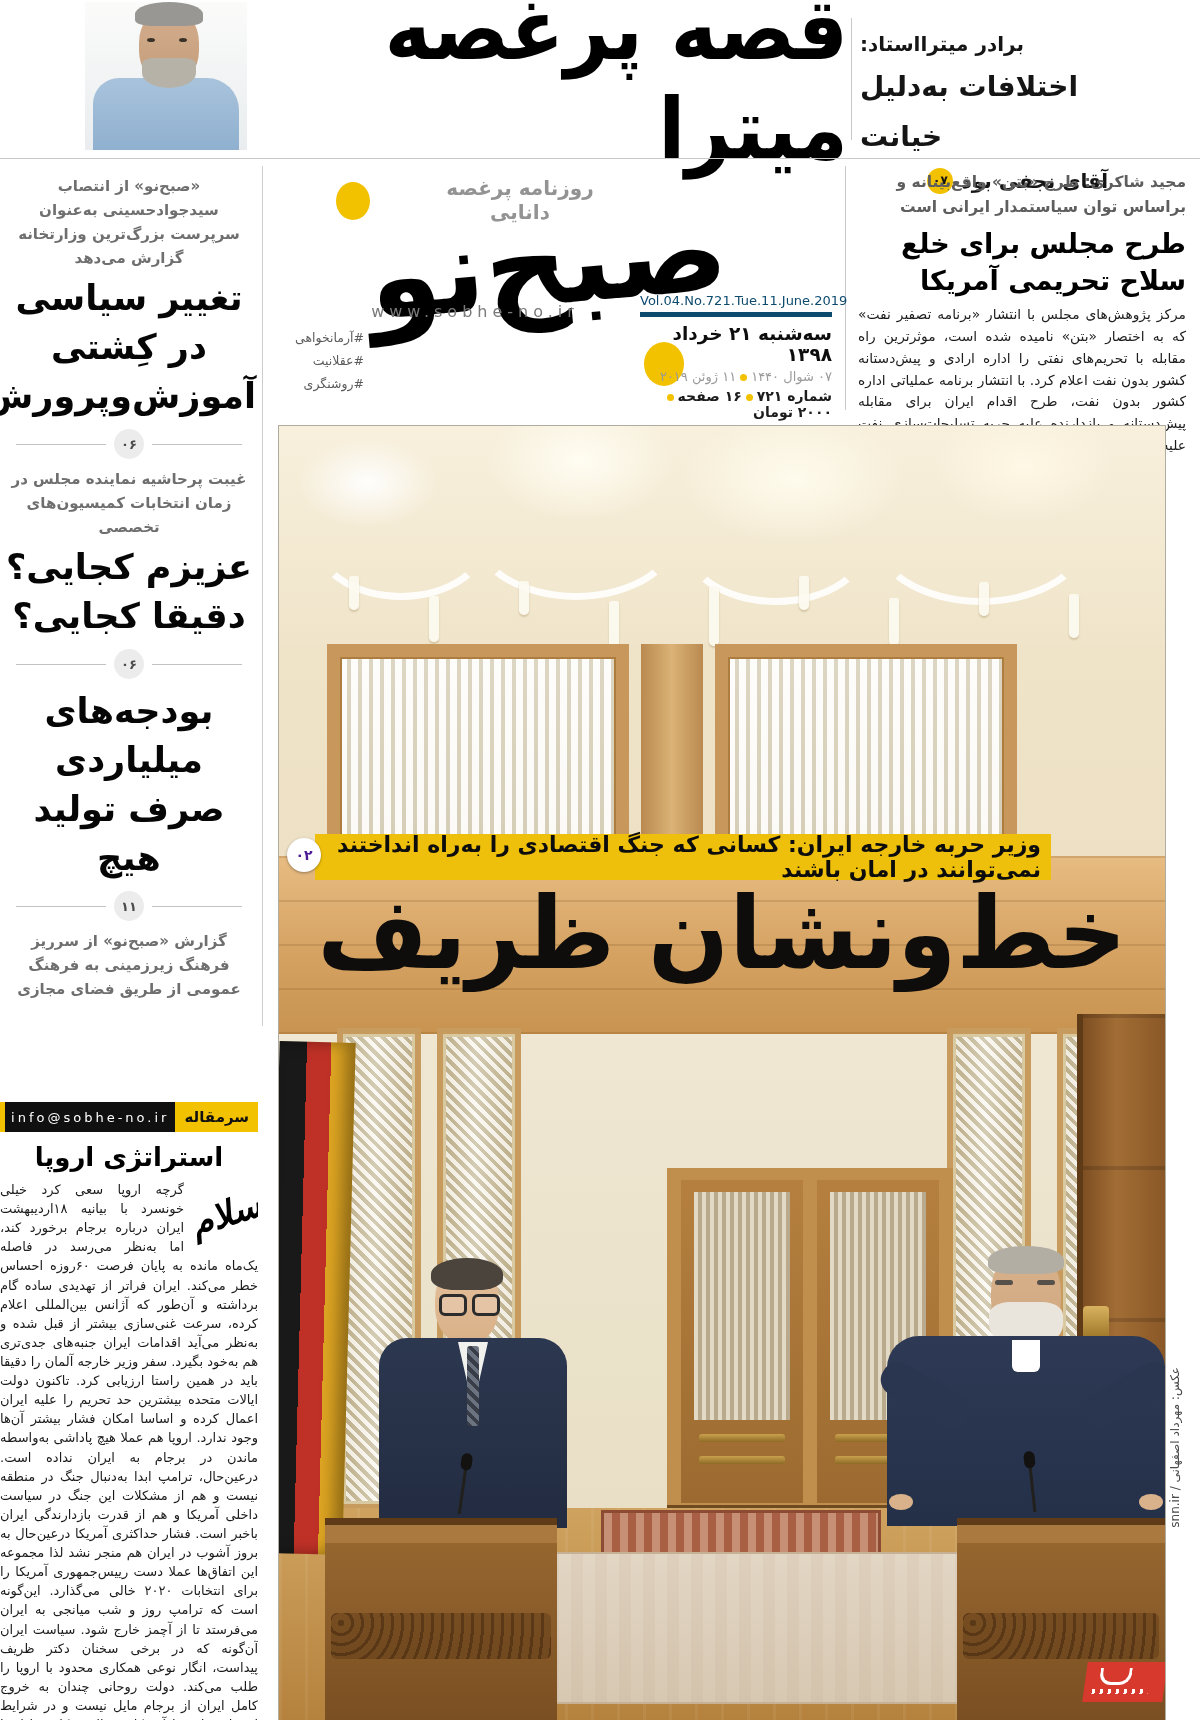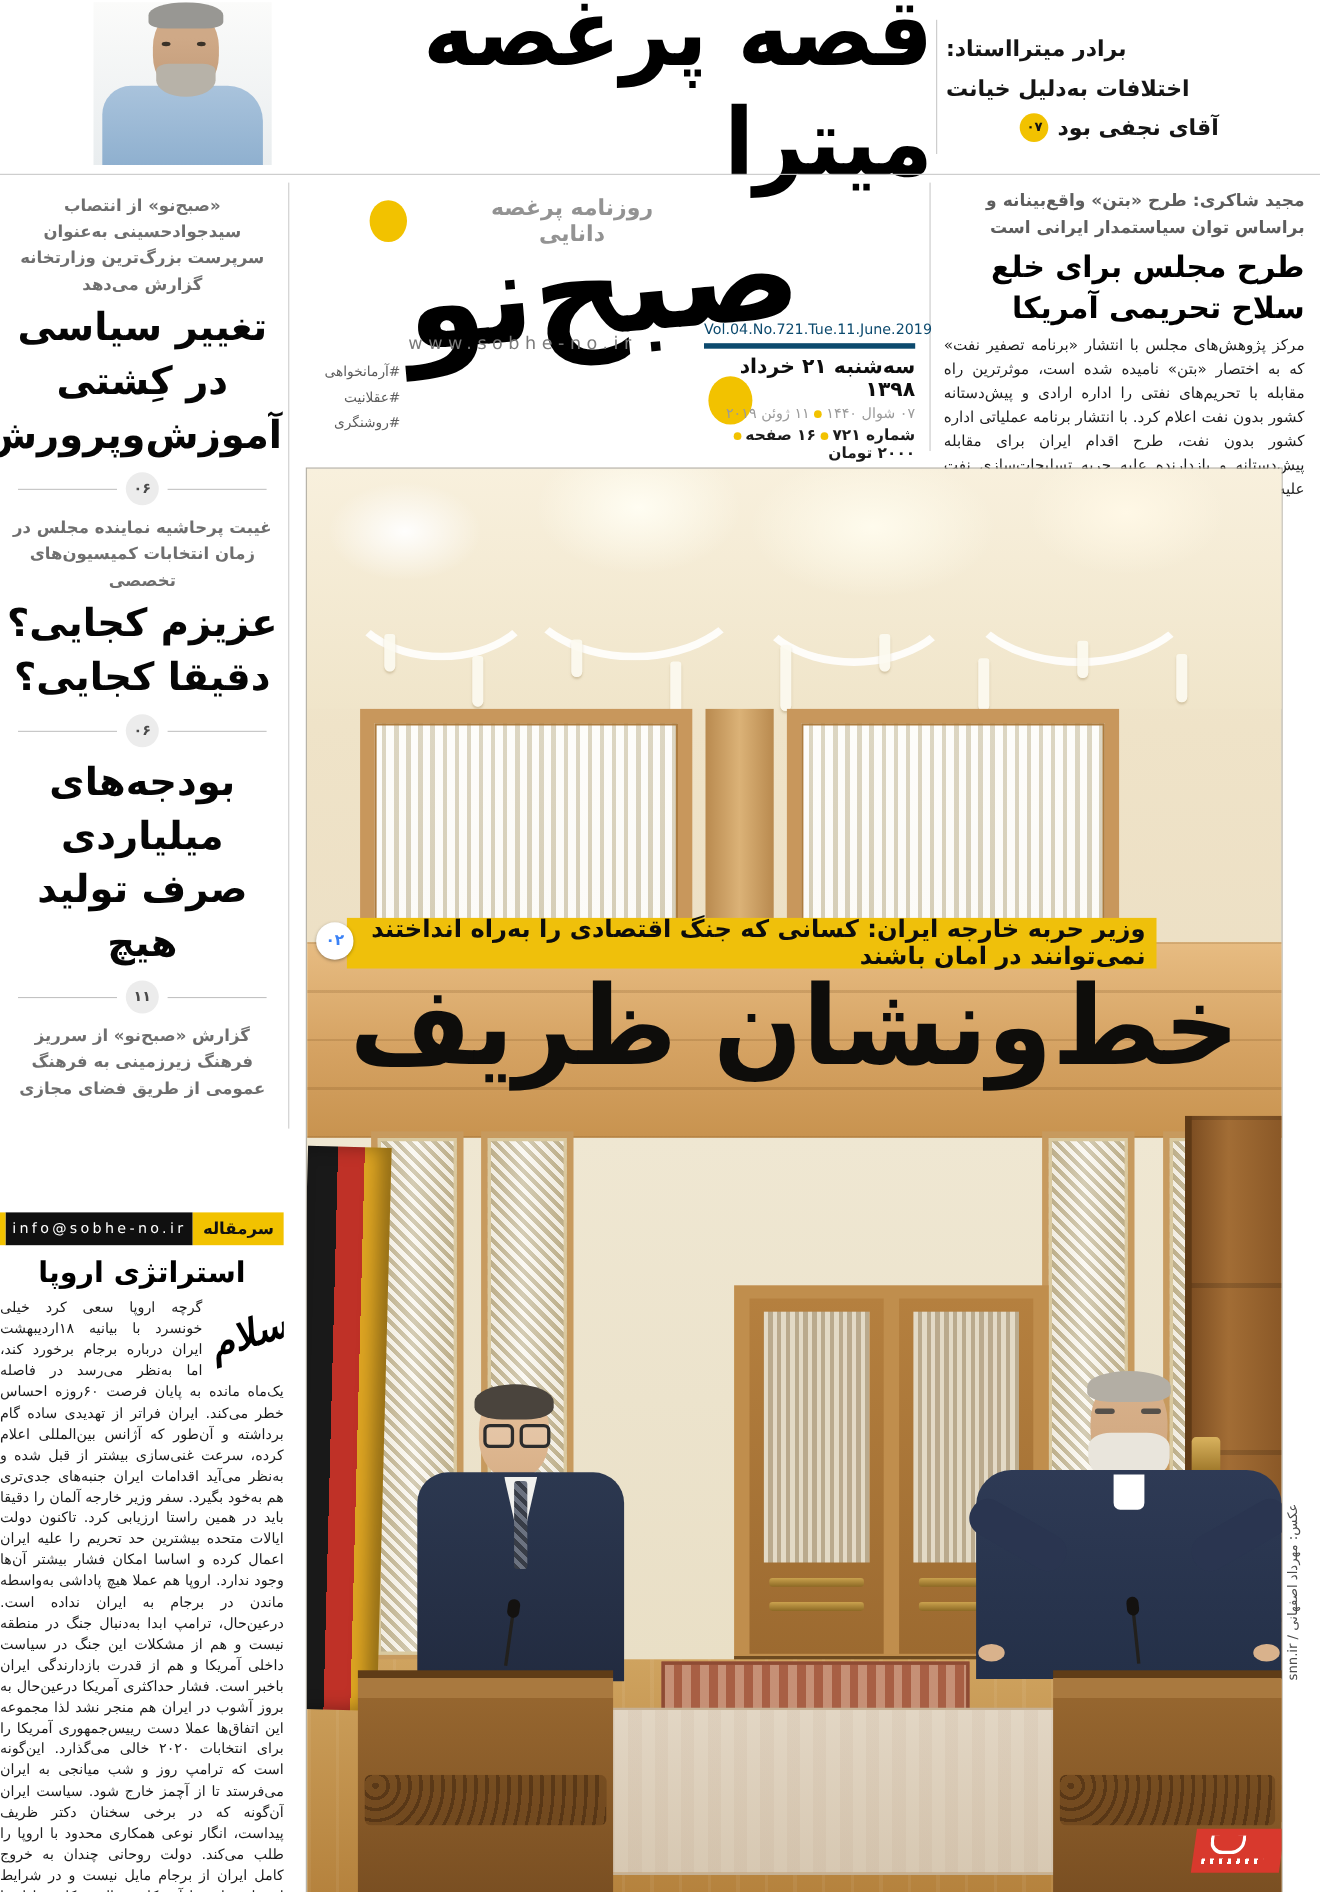--- a/index.html
+++ b/index.html
@@ -12,21 +12,21 @@
   .nj-shirt{left:8px;top:76px;width:146px;height:72px;background:linear-gradient(180deg,#a9c3dc,#8fb0cf);border-radius:26px 32px 0 0;}
   .nj-head{left:54px;top:6px;width:60px;height:76px;background:linear-gradient(180deg,#cfa987 35%,#c29b79);border-radius:46% 46% 44% 44%;}
   .nj-hair{left:50px;top:0px;width:68px;height:24px;background:#989793;border-radius:50% 50% 25% 25%;}
   .nj-beard{left:57px;top:56px;width:54px;height:30px;background:#b7b2a8;border-radius:22% 22% 52% 52%;}
   .nj-eye{width:8px;height:4px;background:#3a3228;border-radius:50%;top:36px;}
   .top-headline{left:252px;top:6px;width:596px;height:148px;display:flex;align-items:center;justify-content:center;
       font-size:79px;font-weight:bold;color:#000;letter-spacing:-2px;transform:scaleY(1.08);}
   .vline{width:1px;background:#c9c9c9;}
   .top-right{left:860px;top:26px;width:248px;text-align:left;font-weight:bold;color:#151515;}
   .top-right .l1{font-size:20px;line-height:1.8;}
-  .top-right .l2{font-size:20px;line-height:1.8;}
+  .top-right .l2{font-size:28px;line-height:1.8;}
   .top-right .l3{font-size:20px;line-height:1.8;display:flex;align-items:center;justify-content:flex-start;gap:8px;}
   .yellow-badge{display:inline-flex;width:26px;height:26px;border-radius:50%;background:#F2C200;
       align-items:center;justify-content:center;font-size:12px;font-weight:bold;color:#111;flex:0 0 auto;}
   .hrule{left:0;top:158px;width:1200px;height:1px;background:#c9c9c9;}
 
   
   .logo-dot1{left:336px;top:182px;width:34px;height:38px;border-radius:50%;background:#F2C200;z-index:3;}
   .logo-dot2{left:644px;top:342px;width:40px;height:44px;border-radius:50%;background:#F2C200;z-index:3;}
   .logo-text{left:295px;top:178px;width:505px;height:170px;display:flex;align-items:center;justify-content:center;
       font-size:116px;font-weight:bold;color:#000;transform:rotate(-5deg);z-index:4;letter-spacing:-3px;}
@@ -148,21 +148,21 @@
   .podium{position:absolute;top:1092px;height:203px;border-top:7px solid #5f3c17;z-index:12;box-sizing:border-box;
       background:linear-gradient(180deg,#a9793f 0 18px,#96662f 18px,#7a4f22);}
   .carve{position:absolute;left:6px;right:6px;top:88px;height:46px;border-radius:6px;
       background:repeating-radial-gradient(circle at 10px 10px,rgba(40,20,5,.35) 0 3px,rgba(0,0,0,0) 3px 10px),rgba(60,30,8,.25);}
   .watermark{left:806px;top:1236px;width:80px;height:40px;background:#D8392D;transform:skewX(-8deg);z-index:25;}
   .wm-dash{position:absolute;left:8px;bottom:8px;width:56px;height:5px;
       background:repeating-linear-gradient(90deg,#fff 0 3px,rgba(0,0,0,0) 3px 8px);}
   .wm-mark{position:absolute;left:14px;top:6px;width:26px;height:14px;border:3px solid #fff;border-top:none;border-radius:0 0 12px 12px;}
 
   .quote-badge{left:8px;top:412px;width:34px;height:34px;background:#fff;border-radius:50%;display:flex;
-      align-items:center;justify-content:center;font-size:14px;font-weight:bold;color:#3b82f6;
+      align-items:center;justify-content:center;font-size:14px;font-weight:bold;color:#4c1d95;
       box-shadow:0 1px 3px rgba(0,0,0,.35);z-index:31;}
   .quote-bar{left:36px;top:408px;width:736px;height:46px;background:#EFC00B;display:flex;align-items:center;
       justify-content:center;font-size:22px;font-weight:900;color:#0d0d0d;z-index:30;padding:0 10px;box-sizing:border-box;
       letter-spacing:-0.5px;}
   .photo-headline{left:0;top:452px;width:886px;text-align:center;font-size:95px;font-weight:900;color:#0e0d0b;
       z-index:30;letter-spacing:-3px;transform:scaleY(1.05);}
   .photo-credit{left:1168px;top:1715px;width:348px;height:16px;transform:rotate(-90deg);transform-origin:0 0;
       font-size:12px;color:#4a4a4a;direction:rtl;text-align:right;white-space:nowrap;}
 </style>
 </head>

